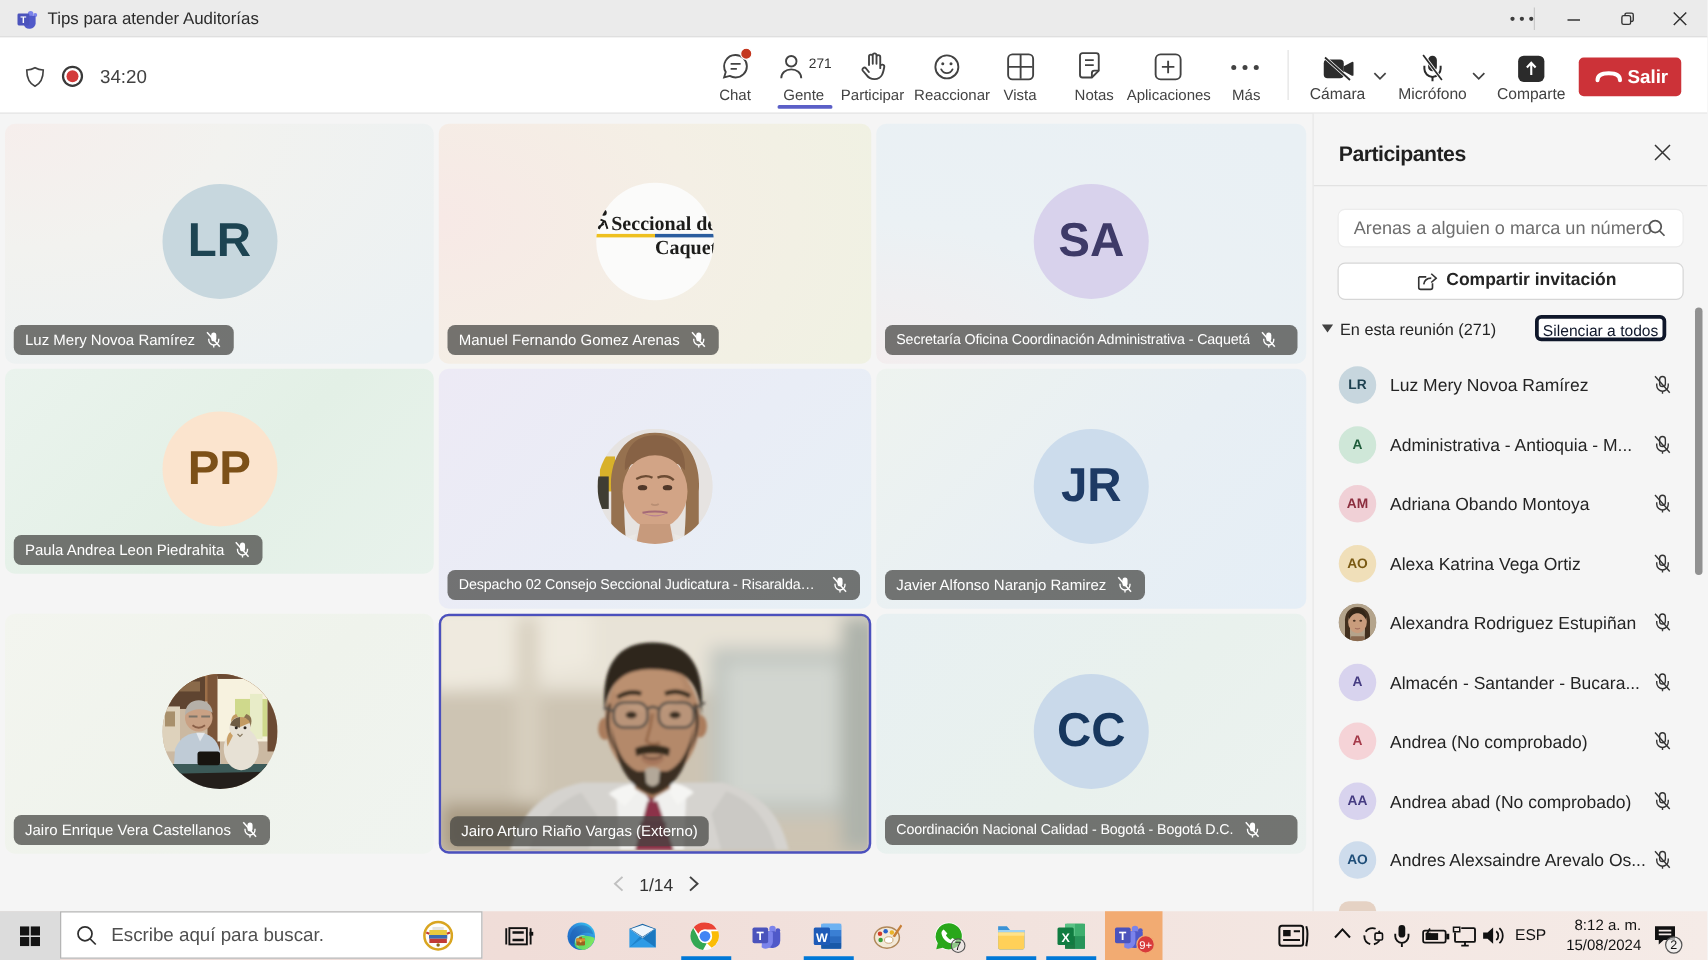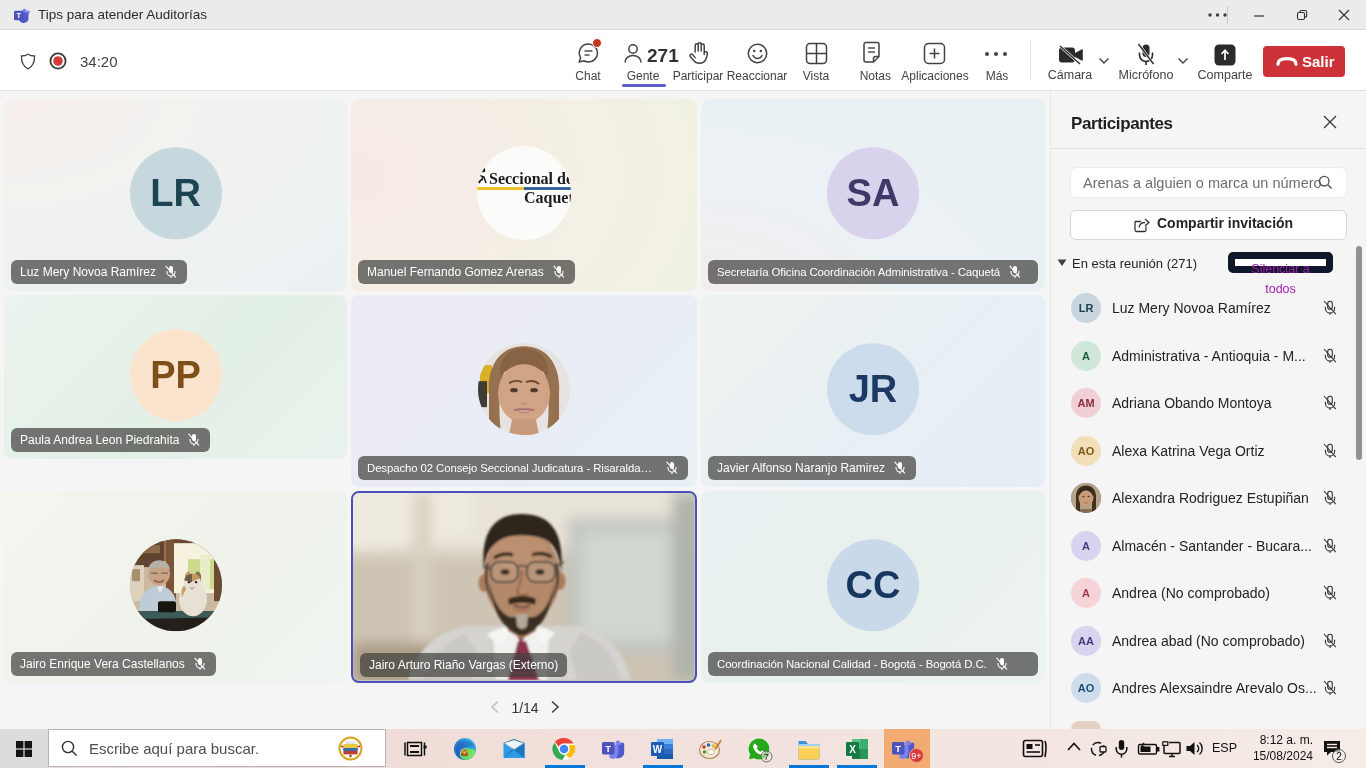--- a/index.html
+++ b/index.html
@@ -76,36 +76,36 @@
   <line x1="7.5" y1="13" x2="12.5" y2="13" stroke="#424242" stroke-width="1.4"></line>
 </svg>
 <circle class="abs"></circle>
 <div class="abs" style="left:592px;top:38px;width:10px;height:10px;border-radius:50%;background:#c4371f;border:1.5px solid #fff"></div>
 <div class="abs" style="left:568px;top:69px;width:40px;text-align:center;font-size:12px;color:#424242">Chat</div>
 
 <svg class="abs" style="left:622px;top:42px" width="22" height="23" viewBox="0 0 22 23">
   <circle cx="11" cy="7" r="4.2" fill="none" stroke="#424242" stroke-width="1.5"></circle>
   <path d="M3 20.5 c0-4.4 3.6-7 8-7 s8 2.6 8 7" fill="none" stroke="#424242" stroke-width="1.5"></path>
 </svg>
-<div class="abs" style="left:647px;top:45px;font-size:19px;font-weight:700;color:#333">271</div>
+<div class="abs" style="left:647px;top:45px;font-size:11px;font-weight:400;color:#333">271</div>
 <div class="abs" style="left:623px;top:69px;width:40px;text-align:center;font-size:12px;color:#424242">Gente</div>
 <div class="abs" style="left:622px;top:84px;width:44px;height:3px;background:#5b5fc7;border-radius:2px"></div>
 
 <svg class="abs" style="left:687px;top:41px" width="23" height="24" viewBox="0 0 23 24">
   <path d="M8.2 11 V4.2 a1.5 1.5 0 0 1 3 0 V10 M11.2 9.8 V3.2 a1.5 1.5 0 0 1 3 0 V10 M14.2 10 V4.6 a1.5 1.5 0 0 1 3 0 V13.5 M17.2 12 a1.6 1.6 0 0 1 3.2 .6 c-.4 2.3-.8 4.6-1.8 6.3 a6.8 6.8 0 0 1-6 3.4 c-3 0-4.6-.8-6.3-3.2 L3.1 15.4 a1.6 1.6 0 0 1 2.6-1.8 l2.4 3" fill="none" stroke="#424242" stroke-width="1.5" stroke-linecap="round" stroke-linejoin="round"></path>
 </svg>
 <div class="abs" style="left:663px;top:69px;width:70px;text-align:center;font-size:12px;color:#424242">Participar</div>
 
 <svg class="abs" style="left:746px;top:42px" width="23" height="23" viewBox="0 0 23 23">
   <circle cx="11.5" cy="11.5" r="9.2" fill="none" stroke="#424242" stroke-width="1.5"></circle>
   <circle cx="8.2" cy="9" r="1.2" fill="#424242"></circle>
   <circle cx="14.8" cy="9" r="1.2" fill="#424242"></circle>
   <path d="M7 13.5 c1 2 2.6 3 4.5 3 s3.5-1 4.5-3" fill="none" stroke="#424242" stroke-width="1.5" stroke-linecap="round"></path>
 </svg>
-<div class="abs" style="left:722px;top:69px;width:70px;text-align:center;font-size:12px;color:#424242">Reaccionar</div>
+<div class="abs" style="left:722px;top:69px;width:70px;text-align:right;font-size:12px;color:#424242">Reaccionar</div>
 
 <svg class="abs" style="left:805px;top:42px" width="23" height="23" viewBox="0 0 23 23">
   <rect x="1.5" y="1.5" width="20" height="20" rx="3.5" fill="none" stroke="#424242" stroke-width="1.5"></rect>
   <line x1="11.5" y1="2" x2="11.5" y2="21" stroke="#424242" stroke-width="1.5"></line>
   <line x1="2" y1="11.5" x2="21" y2="11.5" stroke="#424242" stroke-width="1.5"></line>
 </svg>
 <div class="abs" style="left:796px;top:69px;width:40px;text-align:center;font-size:12px;color:#424242">Vista</div>
 
 <svg class="abs" style="left:861px;top:41px" width="21" height="24" viewBox="0 0 21 24">
   <path d="M3 3.5 a2 2 0 0 1 2-2 h11 a2 2 0 0 1 2 2 v12 l-5.5 5.5 h-7.5 a2 2 0 0 1-2-2 Z" fill="none" stroke="#424242" stroke-width="1.5"></path>
@@ -413,21 +413,21 @@
 <div class="abs" style="left:1070px;top:210px;width:277px;height:30px;background:#fff;border:1px solid #d6d6d6;border-radius:6px"></div>
 <svg class="abs" style="left:1133px;top:217px" width="17" height="16" viewBox="0 0 17 16">
   <path d="M2 4.5 h6 a0 0 0 0 1 0 0 v0 M2 4.5 v8.5 a1.5 1.5 0 0 0 1.5 1.5 h8 a1.5 1.5 0 0 0 1.5 -1.5 v-3.5" fill="none" stroke="#333" stroke-width="1.3"></path>
   <path d="M6 10.5 c0.5-3.5 3-5 6-5 M12 2 l4 3.5 l-4 3.5" fill="none" stroke="#333" stroke-width="1.3"></path>
 </svg>
 <div class="abs" style="left:1157px;top:215px;font-size:14px;font-weight:700;color:#242424">Compartir invitación</div>
 <svg class="abs" style="left:1057px;top:258px" width="10" height="9" viewBox="0 0 10 9">
     <path d="M0.5 1.5 h9 L5 8 Z" fill="#424242"></path>
   </svg>
 <div class="abs" style="left:1072px;top:256px;font-size:13px;color:#242424">En esta reunión (271)</div>
-<div class="abs" style="left:1228px;top:252px;width:105px;height:21px;background:#fff;border:7px solid #0f172a;border-radius:5px;text-align:center;font-size:12.5px;color:#a21caf;line-height:20px">Silenciar a todos</div>
+<div class="abs" style="left:1228px;top:252px;width:105px;height:21px;background:#fff;border:3px solid #0f172a;border-radius:5px;text-align:center;font-size:12.5px;color:#0f172a;line-height:20px">Silenciar a todos</div>
 <div class="prow abs" style="left:1051px;top:285px">
   <div class="pavatar" style="background:#c7d6de;color:#1d4050">LR</div>
   <div class="pname">Luz Mery Novoa Ramírez</div>
   <svg class="pmic" width="16" height="16" viewBox="0 0 16 16">
       <rect x="5.7" y="1.2" width="4.6" height="8" rx="2.3" fill="none" stroke="#333" stroke-width="1.1"></rect>
       <path d="M3.4 6.8 v1.6 a4.6 4.6 0 0 0 9.2 0 v-1.6" fill="none" stroke="#333" stroke-width="1.1"></path>
       <line x1="8" y1="12.8" x2="8" y2="15" stroke="#333" stroke-width="1.1"></line>
       <line x1="2" y1="1" x2="13.8" y2="14.2" stroke="#333" stroke-width="1.1"></line>
     </svg>
 </div>

